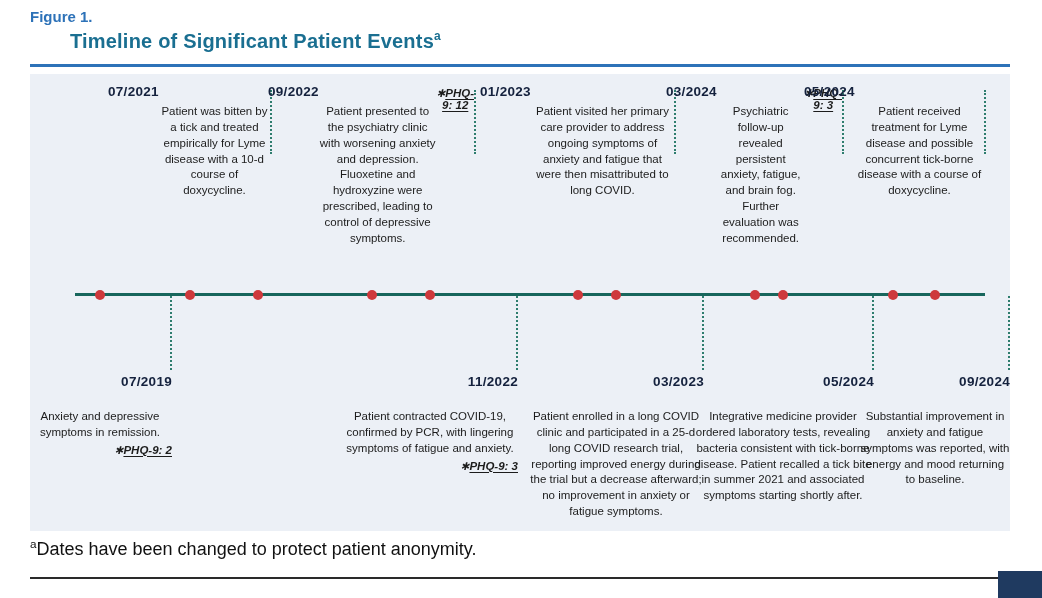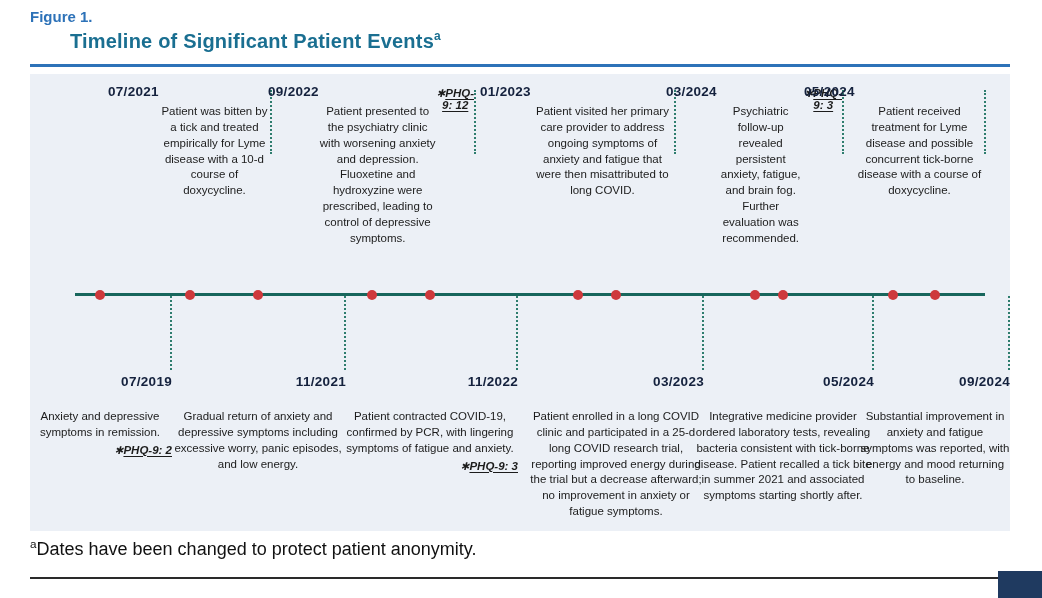--- a/index.html
+++ b/index.html
@@ -155,25 +155,20 @@
     <div class="connector"></div>
   </div>
 
   <div class="col-below" style="left:28px;width:144px">
     <div class="connector"></div>
     <div class="evt-date">07/2019</div>
     <div class="evt-text">Anxiety and depressive symptoms in remission.</div>
     <div class="phq-line"><span class="phq-marker">✱</span><span class="phq-value">PHQ-9: 2</span></div>
   </div>
 
-  <div class="col-below" style="left:170px;width:176px">
-    <div class="connector"></div>
-    <div class="evt-date">11/2021</div>
-    <div class="evt-text">Gradual return of anxiety and depressive symptoms including excessive worry, panic episodes, and low energy.</div>
-  </div>
 
   <div class="col-below" style="left:342px;width:176px">
     <div class="connector"></div>
     <div class="evt-date">11/2022</div>
     <div class="evt-text">Patient contracted COVID-19, confirmed by PCR, with lingering symptoms of fatigue and anxiety.</div>
     <div class="phq-line"><span class="phq-marker">✱</span><span class="phq-value">PHQ-9: 3</span></div>
   </div>
 
   <div class="col-below" style="left:528px;width:176px">
     <div class="connector"></div>

